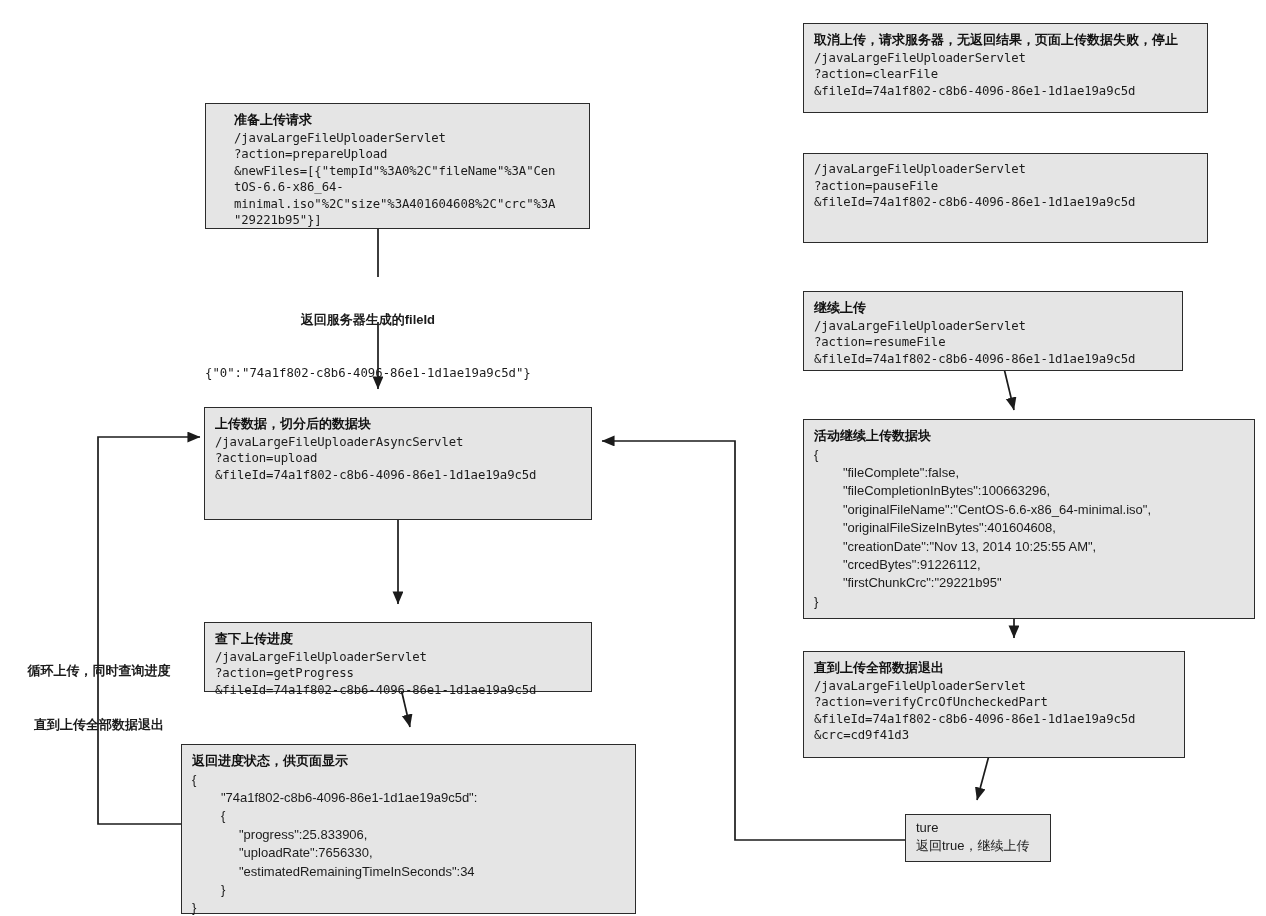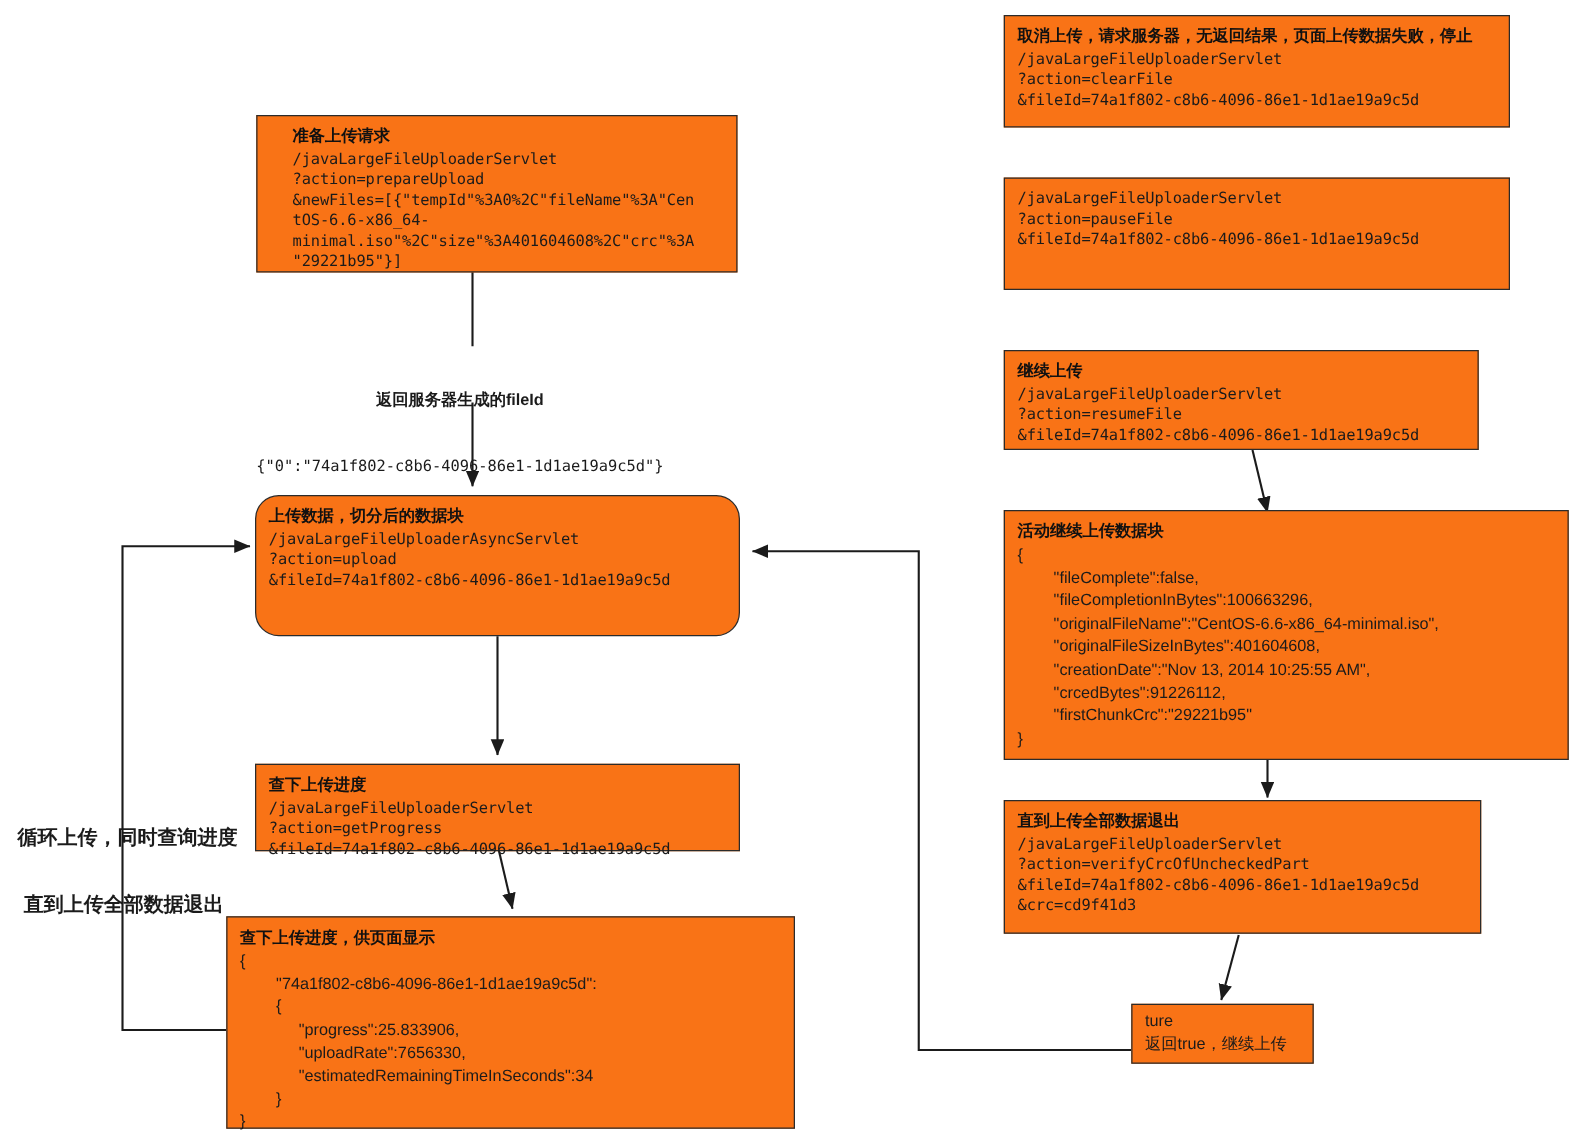--- a/index.html
+++ b/index.html
@@ -18,23 +18,24 @@
     position: absolute;
     left: 0;
     top: 0;
     width: 1266px;
     height: 916px;
   }
   .node {
     position: absolute;
     box-sizing: border-box;
     border: 1.6px solid #2b2b2b;
-    background: #f97316;
+    background: #e5e5e5;
     padding: 7px 9px 7px 10px;
     z-index: 2;
+    margin-top: 11px;
   }
   .node .line {
     white-space: pre;
     color: #1b1b1b;
   }
   
   .mono .line {
     font-family: "DejaVu Sans Mono", monospace;
     font-size: 12.3px;
     line-height: 16.6px;
@@ -60,21 +61,21 @@
     position: absolute;
     z-index: 3;
     color: #1b1b1b;
     white-space: pre;
   }
   .loop-label {
     position: absolute;
     z-index: 3;
     font-family: "Liberation Sans", sans-serif;
     font-weight: bold;
-    font-size: 16px;
+    font-size: 13px;
     line-height: 18px;
     color: #1b1b1b;
     text-align: center;
     white-space: pre;
   }
 </style>
 </head>
 <body>
 
 <svg id="diagram" viewBox="0 0 1266 916">
@@ -129,36 +130,36 @@
   <div class="line">&amp;fileId=74a1f802-c8b6-4096-86e1-1d1ae19a9c5d</div>
 </div>
 
 <div class="node mono" style="left:803px; top:280px; width:380px; height:80px;">
   <div class="line head">继续上传</div>
   <div class="line">/javaLargeFileUploaderServlet</div>
   <div class="line">?action=resumeFile</div>
   <div class="line">&amp;fileId=74a1f802-c8b6-4096-86e1-1d1ae19a9c5d</div>
 </div>
 
-<div class="node mono" style="left:204px; top:396px; width:388px; height:113px;border-radius:19px;">
+<div class="node mono" style="left:204px; top:396px; width:388px; height:113px;">
   <div class="line head">上传数据，切分后的数据块</div>
   <div class="line">/javaLargeFileUploaderAsyncServlet</div>
   <div class="line">?action=upload</div>
   <div class="line">&amp;fileId=74a1f802-c8b6-4096-86e1-1d1ae19a9c5d</div>
 </div>
 
 <div class="node mono" style="left:204px; top:611px; width:388px; height:70px;">
   <div class="line head">查下上传进度</div>
   <div class="line">/javaLargeFileUploaderServlet</div>
   <div class="line">?action=getProgress</div>
   <div class="line">&amp;fileId=74a1f802-c8b6-4096-86e1-1d1ae19a9c5d</div>
 </div>
 
 <div class="node sans" style="left:181px; top:733px; width:455px; height:170px;">
-  <div class="line head">查下上传进度，供页面显示</div>
+  <div class="line head">返回进度状态，供页面显示</div>
   <div class="line">{</div>
   <div class="line">        "74a1f802-c8b6-4096-86e1-1d1ae19a9c5d":</div>
   <div class="line">        {</div>
   <div class="line">             "progress":25.833906,</div>
   <div class="line">             "uploadRate":7656330,</div>
   <div class="line">             "estimatedRemainingTimeInSeconds":34</div>
   <div class="line">        }</div>
   <div class="line">}</div>
 </div>
 

